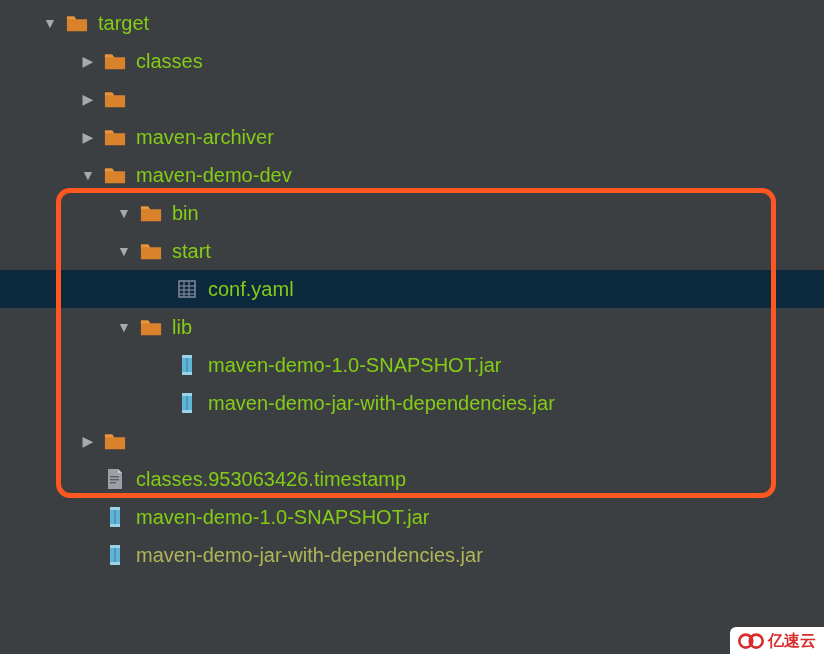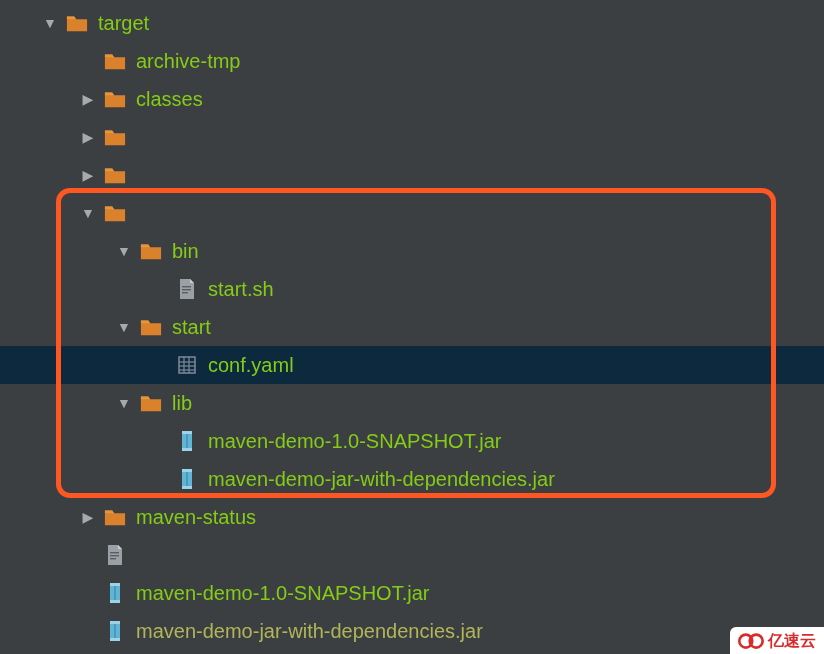--- a/index.html
+++ b/index.html
@@ -101,31 +101,20 @@
   <span class="icon folder-icon">
     <svg viewBox="0 0 24 20">
           <path fill="#d9822b" d="M1 3 L9 3 L11 6 L23 6 L23 19 L1 19 Z"></path>
           <path fill="#e8953f" d="M1 3 L9 3 L11 6 L1 6 Z"></path>
         </svg>
   </span>
 <span class="label">target</span>
     </div>
     <div class="row">
       <span class="indent" style="width: 78px;"></span>
-      <span class="arrow empty">▼</span>
-  <span class="icon folder-icon">
-    <svg viewBox="0 0 24 20">
-          <path fill="#d9822b" d="M1 3 L9 3 L11 6 L23 6 L23 19 L1 19 Z"></path>
-          <path fill="#e8953f" d="M1 3 L9 3 L11 6 L1 6 Z"></path>
-        </svg>
-  </span>
-<span class="label">archive-tmp</span>
-    </div>
-    <div class="row">
-      <span class="indent" style="width: 78px;"></span>
       <span class="arrow">▶</span>
   <span class="icon folder-icon">
     <svg viewBox="0 0 24 20">
           <path fill="#d9822b" d="M1 3 L9 3 L11 6 L23 6 L23 19 L1 19 Z"></path>
           <path fill="#e8953f" d="M1 3 L9 3 L11 6 L1 6 Z"></path>
         </svg>
   </span>
 <span class="label">classes</span>
     </div>
     <div class="row">
@@ -140,55 +129,43 @@
     </div>
     <div class="row">
       <span class="indent" style="width: 78px;"></span>
       <span class="arrow">▶</span>
   <span class="icon folder-icon">
     <svg viewBox="0 0 24 20">
           <path fill="#d9822b" d="M1 3 L9 3 L11 6 L23 6 L23 19 L1 19 Z"></path>
           <path fill="#e8953f" d="M1 3 L9 3 L11 6 L1 6 Z"></path>
         </svg>
   </span>
-    </div>
-    <div class="row">
-      <span class="indent" style="width: 78px;"></span>
-      <span class="arrow">▼</span>
-  <span class="icon folder-icon">
-    <svg viewBox="0 0 24 20">
-          <path fill="#d9822b" d="M1 3 L9 3 L11 6 L23 6 L23 19 L1 19 Z"></path>
-          <path fill="#e8953f" d="M1 3 L9 3 L11 6 L1 6 Z"></path>
-        </svg>
-  </span>
+<span class="label">maven-archiver</span>
+    </div>
+    <div class="row">
+      <span class="indent" style="width: 78px;"></span>
+      <span class="arrow">▼</span>
+  <span class="icon folder-icon">
+    <svg viewBox="0 0 24 20">
+          <path fill="#d9822b" d="M1 3 L9 3 L11 6 L23 6 L23 19 L1 19 Z"></path>
+          <path fill="#e8953f" d="M1 3 L9 3 L11 6 L1 6 Z"></path>
+        </svg>
+  </span>
+<span class="label">maven-demo-dev</span>
     </div>
     <div class="row">
       <span class="indent" style="width: 114px;"></span>
       <span class="arrow">▼</span>
   <span class="icon folder-icon">
     <svg viewBox="0 0 24 20">
           <path fill="#d9822b" d="M1 3 L9 3 L11 6 L23 6 L23 19 L1 19 Z"></path>
           <path fill="#e8953f" d="M1 3 L9 3 L11 6 L1 6 Z"></path>
         </svg>
   </span>
 <span class="label">bin</span>
-    </div>
-    <div class="row">
-      <span class="indent" style="width: 150px;"></span>
-      <span class="arrow empty">▼</span>
-  <span class="icon file-icon">
-    <svg viewBox="0 0 18 22">
-          <path fill="#9aa0a6" d="M2 1 L12 1 L16 5 L16 21 L2 21 Z"></path>
-          <path fill="#c9cdd2" d="M12 1 L12 5 L16 5 Z"></path>
-          <rect x="4" y="8" width="9" height="1.4" fill="#5a5e63"></rect>
-          <rect x="4" y="11" width="9" height="1.4" fill="#5a5e63"></rect>
-          <rect x="4" y="14" width="6" height="1.4" fill="#5a5e63"></rect>
-        </svg>
-  </span>
-<span class="label">start.sh</span>
     </div>
     <div class="row">
       <span class="indent" style="width: 114px;"></span>
       <span class="arrow">▼</span>
   <span class="icon folder-icon">
     <svg viewBox="0 0 24 20">
           <path fill="#d9822b" d="M1 3 L9 3 L11 6 L23 6 L23 19 L1 19 Z"></path>
           <path fill="#e8953f" d="M1 3 L9 3 L11 6 L1 6 Z"></path>
         </svg>
   </span>
@@ -248,34 +225,34 @@
     </div>
     <div class="row">
       <span class="indent" style="width: 78px;"></span>
       <span class="arrow">▶</span>
   <span class="icon folder-icon">
     <svg viewBox="0 0 24 20">
           <path fill="#d9822b" d="M1 3 L9 3 L11 6 L23 6 L23 19 L1 19 Z"></path>
           <path fill="#e8953f" d="M1 3 L9 3 L11 6 L1 6 Z"></path>
         </svg>
   </span>
-<span class="label">maven-status</span>
     </div>
     <div class="row">
       <span class="indent" style="width: 78px;"></span>
       <span class="arrow empty">▼</span>
   <span class="icon file-icon">
     <svg viewBox="0 0 18 22">
           <path fill="#9aa0a6" d="M2 1 L12 1 L16 5 L16 21 L2 21 Z"></path>
           <path fill="#c9cdd2" d="M12 1 L12 5 L16 5 Z"></path>
           <rect x="4" y="8" width="9" height="1.4" fill="#5a5e63"></rect>
           <rect x="4" y="11" width="9" height="1.4" fill="#5a5e63"></rect>
           <rect x="4" y="14" width="6" height="1.4" fill="#5a5e63"></rect>
         </svg>
   </span>
+<span class="label">classes.953063426.timestamp</span>
     </div>
     <div class="row">
       <span class="indent" style="width: 78px;"></span>
       <span class="arrow empty">▼</span>
   <span class="icon jar-icon">
     <svg viewBox="0 0 12 22">
           <rect x="1" y="1" width="10" height="20" fill="#5fb5d6"></rect>
           <rect x="1" y="1" width="10" height="3" fill="#9dd3e8"></rect>
           <rect x="1" y="18" width="10" height="3" fill="#9dd3e8"></rect>
           <line x1="6" y1="4" x2="6" y2="18" stroke="#3a7c96" stroke-width="1"></line>

